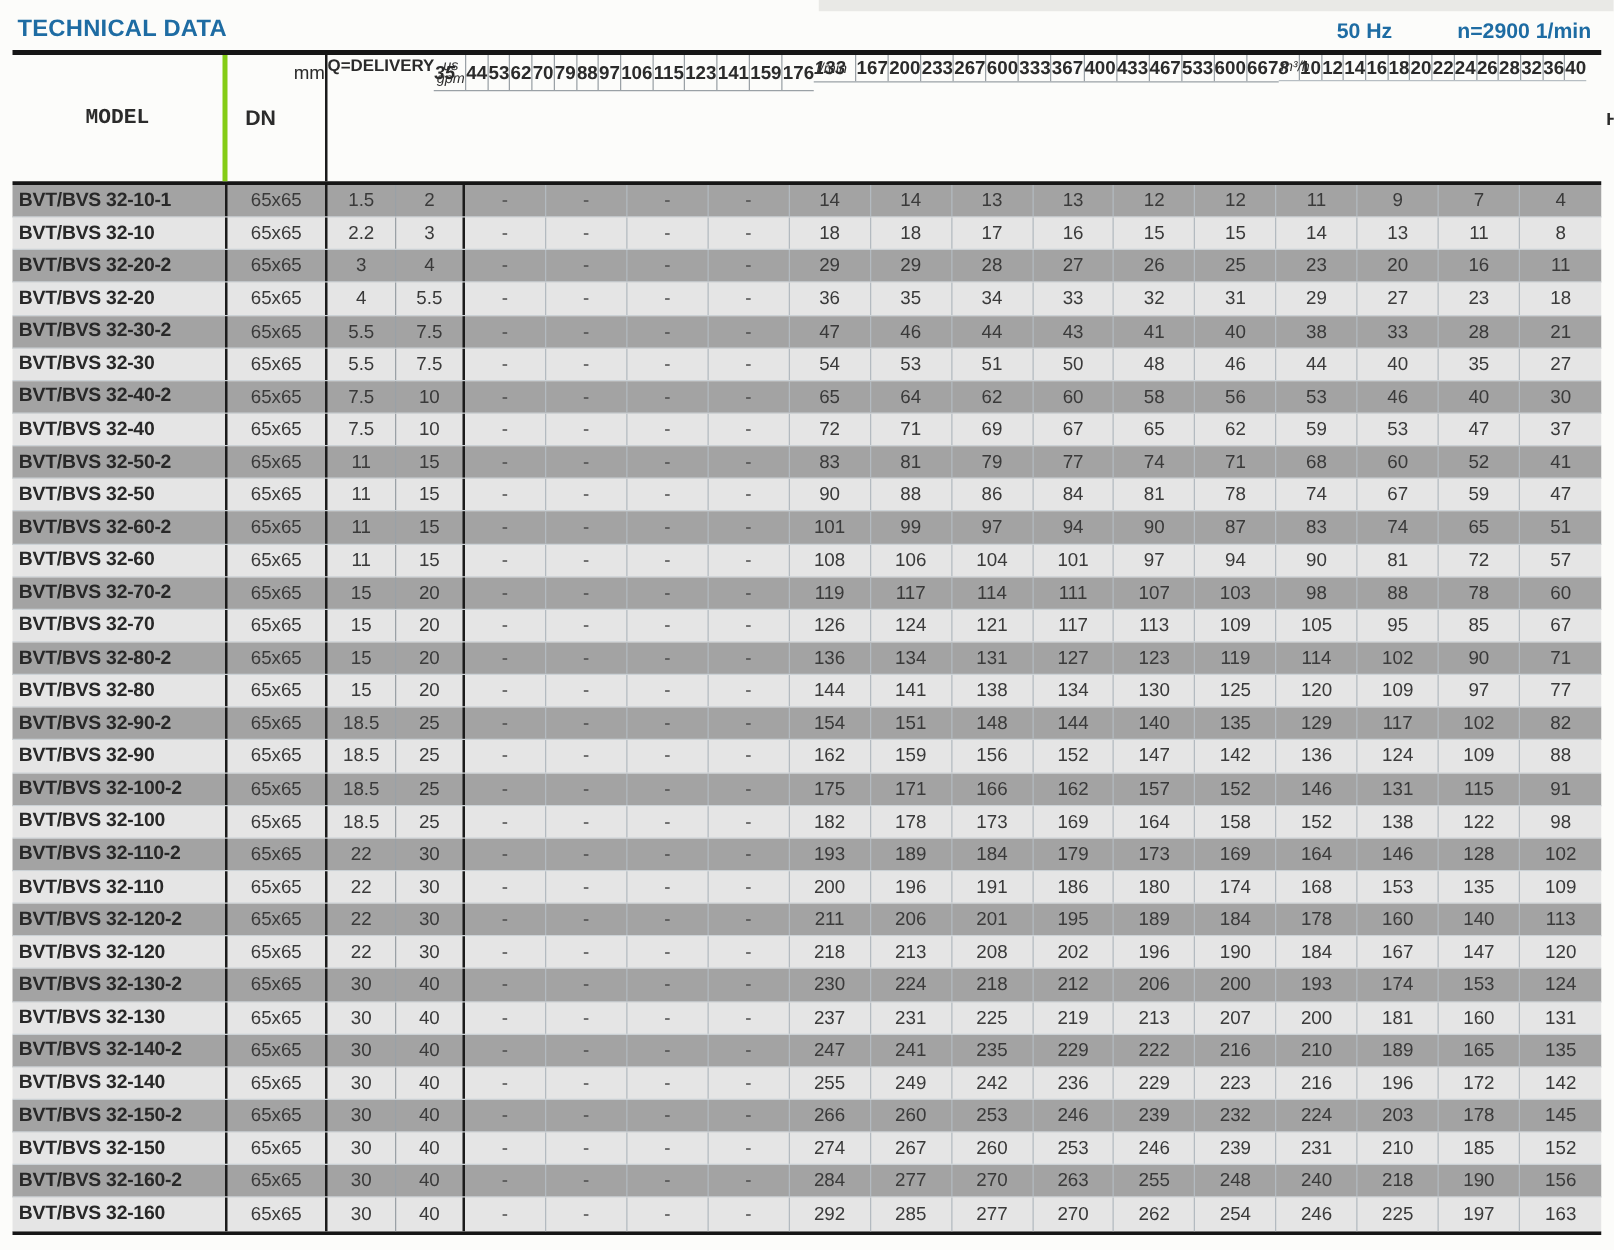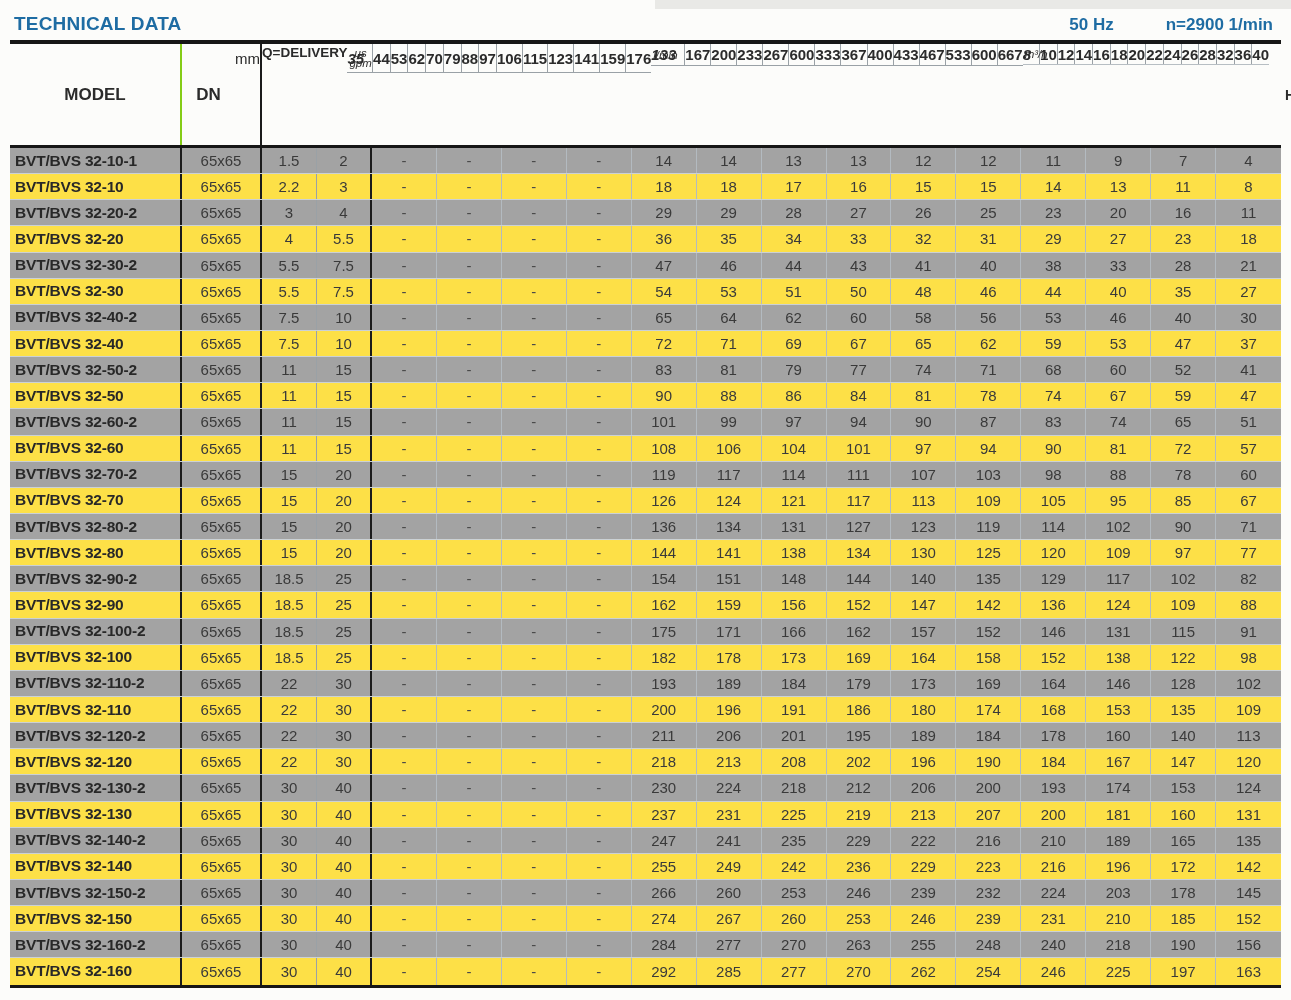--- a/index.html
+++ b/index.html
@@ -29,23 +29,23 @@
 
   
   .hdr {
     display:grid;
     grid-template-columns:172px 80px 110px 1fr;
     height:104px;
     border-bottom:3px solid #161616;
     color:#2b2b2b;
   }
   .hcell-model {
-    border-right:2px solid #84cc16;
+    border-right:4px solid #84cc16;
     display:flex; align-items:center; justify-content:center;
-    font-weight:bold; font-size:17px;
+    font-weight:bold; font-size:17px;font-family:Liberation Mono, monospace;
   }
   .hcell-dn, .hcell-power { border-right:2px solid #1b1b1b; display:flex; flex-direction:row; }
   .h-top { flex:1; display:flex; align-items:center; justify-content:center; font-weight:bold; font-size:17px; }
   .h-bottom { height:27px; display:flex; align-items:flex-end; justify-content:center; font-size:15px; padding-bottom:4px; }
   .power-units { display:grid; grid-template-columns:55px 55px; height:27px; }
   .power-units > div { display:flex; align-items:flex-end; justify-content:center; font-size:15px; padding-bottom:4px; }
   .pu-kw { border-right:1px solid #9aa1a6; }
 
   .hcell-delivery { display:flex; flex-direction:row; }
   .qdel { height:15px; line-height:17px; text-align:center; font-weight:bold; font-size:13.5px; }
@@ -69,21 +69,21 @@
 
   
   .trow {
     display:grid;
     grid-template-columns:172px 80px 55px 55px repeat(14,1fr);
     height:26.15px;
     border-bottom:1px solid #cbd1d5;
     font-size:15px; color:#3a3a3a;
     background:#a3a3a3;
   }
-  .trow.alt { background:#fde047; }
+  .trow.alt { background:#e5e5e5; }
   .trow:last-child { border-bottom:none; }
   .c { display:flex; align-items:center; justify-content:center; border-right:1px solid #b3bac0; overflow:hidden; }
   .c-model { justify-content:flex-start; padding-left:5px; font-weight:bold; color:#282828; font-size:15.5px; letter-spacing:-0.2px; border-right:2px solid #1b1b1b; }
   .c-dn { border-right:2px solid #1b1b1b; }
   .c-kw { border-right:1px solid #9aa1a6; }
   .c-hp { border-right:2px solid #1b1b1b; }
   .c-val:last-child { border-right:none; }
   .c-dash { color:#4a4a4a; }
 </style>
 </head>

